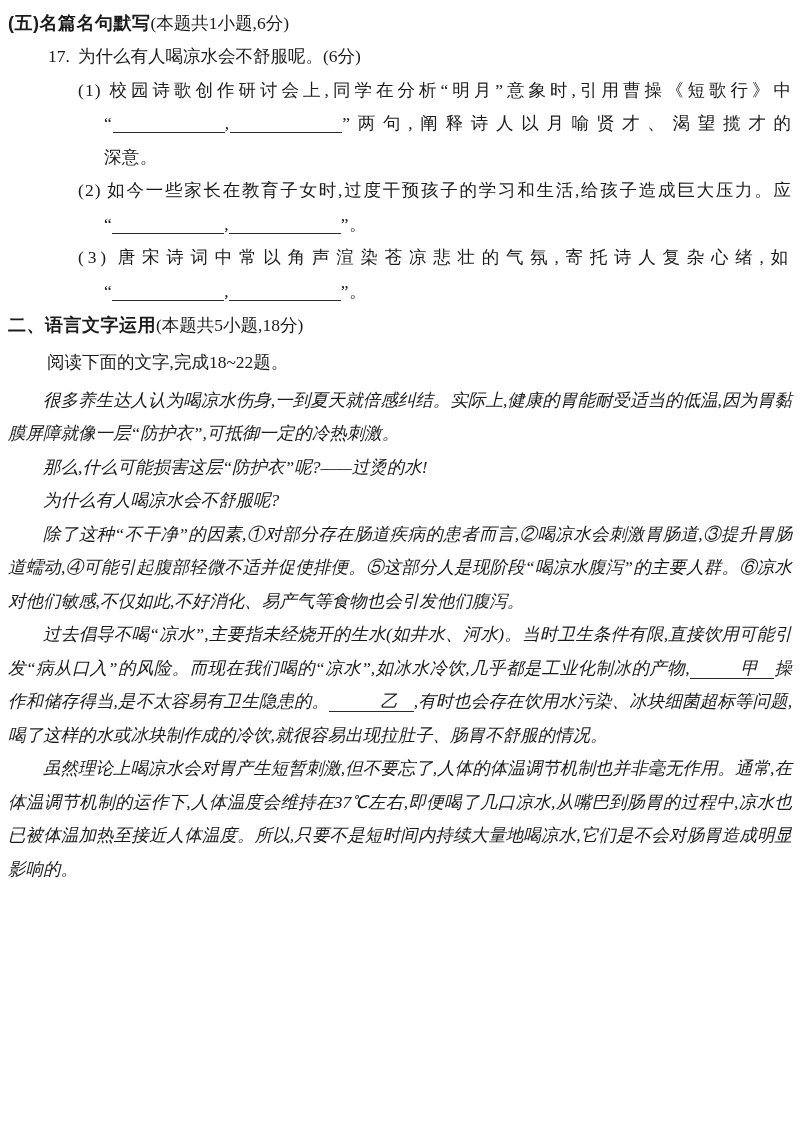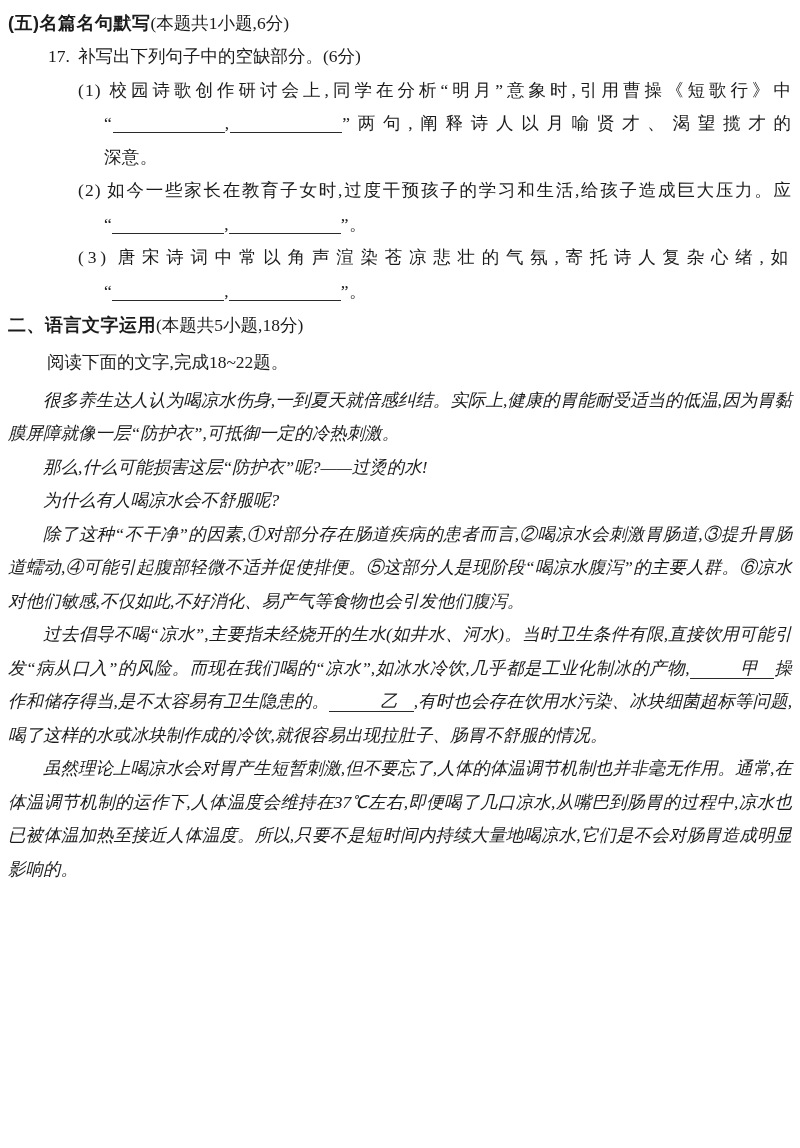--- a/index.html
+++ b/index.html
@@ -78,21 +78,21 @@
 </head>
 <body>
 
 <div class="page">
 
   <div class="sec-heading">
     <span class="sec-bold">(五)</span><span class="sec-bold">名篇名句默写</span><span class="sec-meta">(本题共1小题,6分)</span>
   </div>
 
   <div class="q-stem">
-    <span class="q-num">17.</span><span>补写出下列句子中的空缺部分。(6分)</span>
+    <span class="q-num">17.</span><span>为什么有人喝凉水会不舒服呢。(6分)</span>
   </div>
 
   <div>
     <div class="qline">
       <span class="qlabel">(1)</span><span>校园诗歌创作研讨会上,同学在分析“明月”意象时,引用曹操《短歌行》中</span>
     </div>
     <div class="qline cont">
       <span>“</span><span class="blank"></span><span>,</span><span class="blank"></span><span>”两句,阐释诗人以月喻贤才、渴望揽才的</span>
     </div>
     <div class="qline cont no-stretch">

